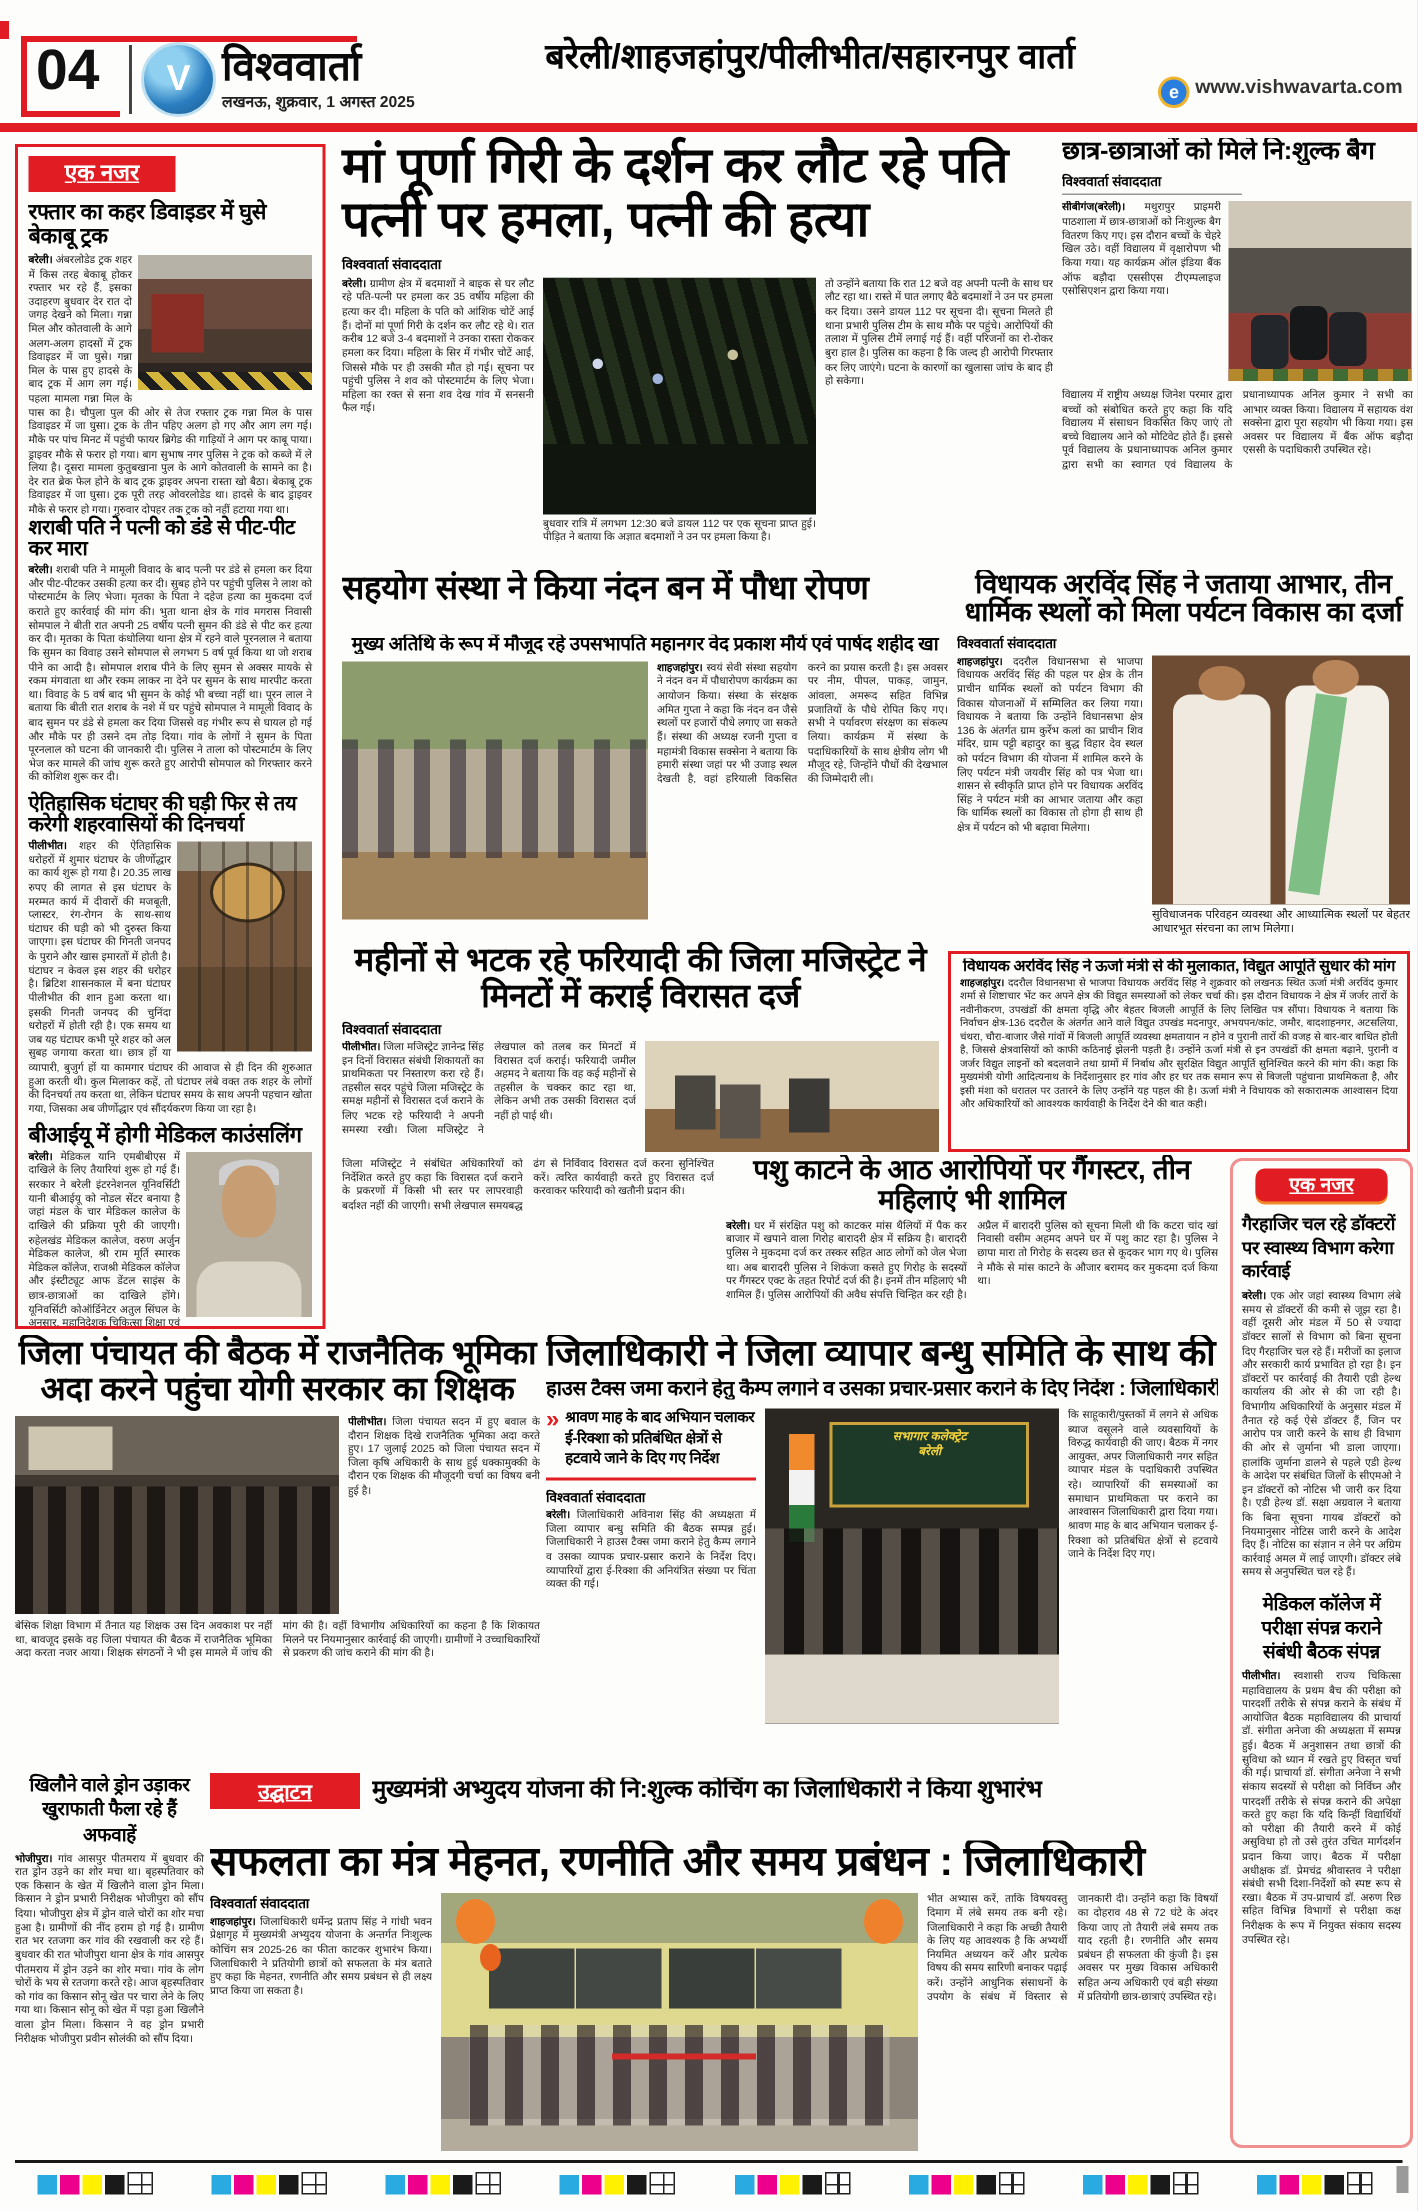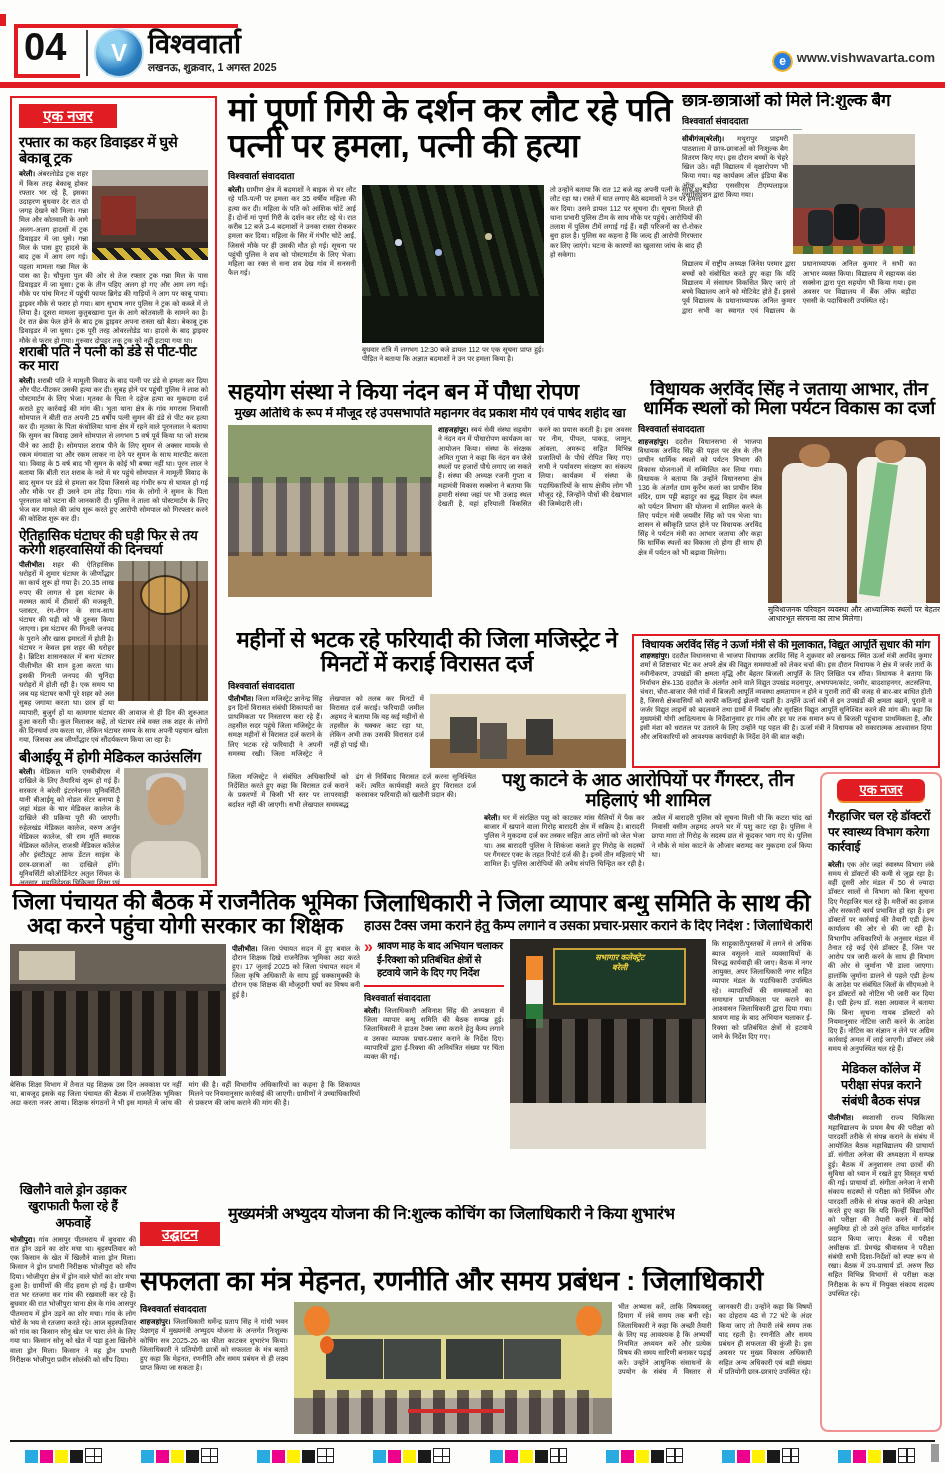--- a/index.html
+++ b/index.html
@@ -80,20 +80,21 @@
   <div class="abs redbar" style="left:14px;top:24px;width:224px;height:4px;"></div>
   <div class="abs redbar" style="left:14px;top:24px;width:4px;height:54px;"></div>
   <div class="abs redbar" style="left:14px;top:74px;width:66px;height:4px;"></div>
   <div class="abs" style="left:24px;top:26px;font-size:38px;font-weight:bold;color:#111;">04</div>
   <div class="abs" style="left:86px;top:30px;width:2px;height:46px;background:#444;"></div>
   <div class="abs" style="left:94px;top:28px;">
       <div id="logo">V</div>
     </div>
   <div class="abs" style="left:148px;top:24px;font-size:27px;font-weight:bold;color:#0a0a0a;">विश्ववार्ता</div>
   <div class="abs" style="left:148px;top:60px;font-size:10.5px;font-weight:bold;color:#222;">लखनऊ,  शुक्रवार, 1 अगस्त 2025</div>
+  <div class="abs center" style="left:320px;top:20px;width:440px;font-size:23px;font-weight:bold;color:#050505;">बरेली/शाहजहांपुर/पीलीभीत/सहारनपुर वार्ता</div>
   <div class="abs" style="right:10px;top:50px;font-size:13px;font-weight:bold;color:#333;">
     <span id="webicon">e</span>
     <span>www.vishwavarta.com</span>
   </div>
   <div class="abs redbar" style="left:0;top:82px;width:945px;height:6px;"></div>
 
   <div class="abs box-red" style="left:10px;top:96px;width:207px;height:790px;padding:6px 7px;box-sizing:border-box;overflow:hidden;">
     <div class="tab" style="width:98px;height:24px;font-size:15px;line-height:24px;">एक नजर</div>
     <div class="hl" style="font-size:14.5px;margin-top:7px;">रफ्तार का कहर डिवाइडर में घुसे बेकाबू ट्रक</div>
     <div class="bodytx" style="margin-top:3px;">
@@ -137,38 +138,38 @@
         <div class="ph ph-night" style="width:182px;height:158px;">
             <i class="veg"></i>
             <i class="l1"></i>
           </div>
         <div class="bodytx" style="margin-top:2px;">बुधवार रात्रि में लगभग 12:30 बजे डायल 112 पर एक सूचना प्राप्त हुई। पीड़ित ने बताया कि अज्ञात बदमाशों ने उन पर हमला किया है।</div>
       </div>
       <div class="bodytx" style="flex:1;">तो उन्होंने बताया कि रात 12 बजे वह अपनी पत्नी के साथ घर लौट रहा था। रास्ते में घात लगाए बैठे बदमाशों ने उन पर हमला कर दिया। उसने डायल 112 पर सूचना दी। सूचना मिलते ही थाना प्रभारी पुलिस टीम के साथ मौके पर पहुंचे। आरोपियों की तलाश में पुलिस टीमें लगाई गई हैं। वहीं परिजनों का रो-रोकर बुरा हाल है। पुलिस का कहना है कि जल्द ही आरोपी गिरफ्तार कर लिए जाएंगे। घटना के कारणों का खुलासा जांच के बाद ही हो सकेगा।</div>
     </div>
   </div>
 
-  <div class="abs" style="left:682px;top:92px;width:234px;height:284px;overflow:hidden;">
+  <div class="abs" style="left:708px;top:92px;width:234px;height:284px;overflow:hidden;">
     <div class="hl hl1" style="font-size:17px;">छात्र-छात्राओं को मिले नि:शुल्क बैग</div>
     <div class="byline" style="margin-top:4px;border-bottom:1px solid #999;padding-bottom:2px;width:120px;">विश्ववार्ता संवाददाता</div>
     <div style="display:flex;gap:5px;margin-top:4px;">
       <div class="bodytx" style="width:106px;height:122px;overflow:hidden;">
         <b class="dl">सीबीगंज(बरेली)।</b> <span>मथुरापुर प्राइमरी पाठशाला में छात्र-छात्राओं को निःशुल्क बैग वितरण किए गए। इस दौरान बच्चों के चेहरे खिल उठे। वहीं विद्यालय में वृक्षारोपण भी किया गया। यह कार्यक्रम ऑल इंडिया बैंक ऑफ बड़ौदा एससीएस टीएम्पलाइज एसोसिएशन द्वारा किया गया।</span>
       </div>
       <div class="ph ph-bags" style="width:122px;height:120px;">
           <i class="bag"></i>
           <i class="stripe"></i>
         </div>
     </div>
     <div class="bodytx c2" style="margin-top:3px;height:128px;overflow:hidden;">विद्यालय में राष्ट्रीय अध्यक्ष जिनेश परमार द्वारा बच्चों को संबोधित करते हुए कहा कि यदि विद्यालय में संसाधन विकसित किए जाएं तो बच्चे विद्यालय आने को मोटिवेट होते हैं। इससे पूर्व विद्यालय के प्रधानाध्यापक अनिल कुमार द्वारा सभी का स्वागत एवं विद्यालय के प्रधानाध्यापक अनिल कुमार ने सभी का आभार व्यक्त किया। विद्यालय में सहायक वंश सक्सेना द्वारा पूरा सहयोग भी किया गया। इस अवसर पर विद्यालय में बैंक ऑफ बड़ौदा एससी के पदाधिकारी उपस्थित रहे।</div>
   </div>
 
   <div class="abs" style="left:228px;top:380px;width:404px;height:246px;overflow:hidden;">
     <div class="hl hl1" style="font-size:22px;">सहयोग संस्था ने किया नंदन बन में पौधा रोपण</div>
-    <div class="hl hl1 center" style="font-size:12.5px;margin-top:3px;">मुख्य अतिथि के रूप में मौजूद रहे उपसभापति महानगर वेद प्रकाश मौर्य एवं पार्षद शहीद खा</div>
+    <div class="hl hl1 center" style="font-size:12.5px;margin-top:19px;">मुख्य अतिथि के रूप में मौजूद रहे उपसभापति महानगर वेद प्रकाश मौर्य एवं पार्षद शहीद खा</div>
     <div style="display:flex;gap:6px;margin-top:5px;">
       <div class="ph ph-plant" style="width:204px;height:172px;">
           <i class="ppl"></i>
         </div>
       <div class="bodytx c2" style="flex:1;height:186px;overflow:hidden;">
         <b class="dl">शाहजहांपुर।</b> <span>स्वयं सेवी संस्था सहयोग ने नंदन वन में पौधारोपण कार्यक्रम का आयोजन किया। संस्था के संरक्षक अमित गुप्ता ने कहा कि नंदन वन जैसे स्थलों पर हजारों पौधे लगाए जा सकते हैं। संस्था की अध्यक्ष रजनी गुप्ता व महामंत्री विकास सक्सेना ने बताया कि हमारी संस्था जहां पर भी उजाड़ स्थल देखती है, वहां हरियाली विकसित करने का प्रयास करती है। इस अवसर पर नीम, पीपल, पाकड़, जामुन, आंवला, अमरूद सहित विभिन्न प्रजातियों के पौधे रोपित किए गए। सभी ने पर्यावरण संरक्षण का संकल्प लिया। कार्यक्रम में संस्था के पदाधिकारियों के साथ क्षेत्रीय लोग भी मौजूद रहे, जिन्होंने पौधों की देखभाल की जिम्मेदारी ली।</span>
       </div>
     </div>
   </div>
 
@@ -273,21 +274,21 @@
 
   <div class="abs" style="left:10px;top:1182px;width:126px;height:250px;overflow:hidden;">
     <div class="hl center" style="font-size:12.5px;line-height:1.3;">खिलौने वाले ड्रोन उड़ाकर खुराफाती फैला रहे हैं अफवाहें</div>
     <div class="bodytx" style="margin-top:4px;">
       <b class="dl">भोजीपुरा।</b> <span>गांव आसपुर पीतमराय में बुधवार की रात ड्रोन उड़ने का शोर मचा था। बृहस्पतिवार को एक किसान के खेत में खिलौने वाला ड्रोन मिला। किसान ने ड्रोन प्रभारी निरीक्षक भोजीपुरा को सौंप दिया। भोजीपुरा क्षेत्र में ड्रोन वाले चोरों का शोर मचा हुआ है। ग्रामीणों की नींद हराम हो गई है। ग्रामीण रात भर रतजगा कर गांव की रखवाली कर रहे हैं। बुधवार की रात भोजीपुरा थाना क्षेत्र के गांव आसपुर पीतमराय में ड्रोन उड़ने का शोर मचा। गांव के लोग चोरों के भय से रतजगा करते रहे। आज बृहस्पतिवार को गांव का किसान सोनू खेत पर चारा लेने के लिए गया था। किसान सोनू को खेत में पड़ा हुआ खिलौने वाला ड्रोन मिला। किसान ने वह ड्रोन प्रभारी निरीक्षक भोजीपुरा प्रवीन सोलंकी को सौंप दिया।</span>
     </div>
   </div>
 
   <div class="abs" style="left:140px;top:1182px;width:672px;height:252px;overflow:hidden;">
     <div style="display:flex;align-items:center;gap:8px;">
-      <div class="tab" style="width:80px;height:24px;font-size:14px;line-height:24px;margin-top:40px;">उद्घाटन</div>
+      <div class="tab" style="width:100px;height:24px;font-size:14px;line-height:24px;">उद्घाटन</div>
       <div class="hl hl1" style="font-size:16px;">मुख्यमंत्री अभ्युदय योजना की नि:शुल्क कोचिंग का जिलाधिकारी ने किया शुभारंभ</div>
     </div>
     <div class="hl hl1" style="font-size:27px;margin-top:21px;">सफलता का मंत्र मेहनत, रणनीति और समय प्रबंधन : जिलाधिकारी</div>
     <div style="display:flex;gap:6px;margin-top:6px;">
       <div style="width:148px;">
         <div class="byline">विश्ववार्ता संवाददाता</div>
         <div class="bodytx" style="margin-top:2px;height:166px;overflow:hidden;">
           <b class="dl">शाहजहांपुर।</b> <span>जिलाधिकारी धर्मेन्द्र प्रताप सिंह ने गांधी भवन प्रेक्षागृह में मुख्यमंत्री अभ्युदय योजना के अन्तर्गत निःशुल्क कोचिंग सत्र 2025-26 का फीता काटकर शुभारंभ किया। जिलाधिकारी ने प्रतियोगी छात्रों को सफलता के मंत्र बताते हुए कहा कि मेहनत, रणनीति और समय प्रबंधन से ही लक्ष्य प्राप्त किया जा सकता है।</span>
         </div>
       </div>

